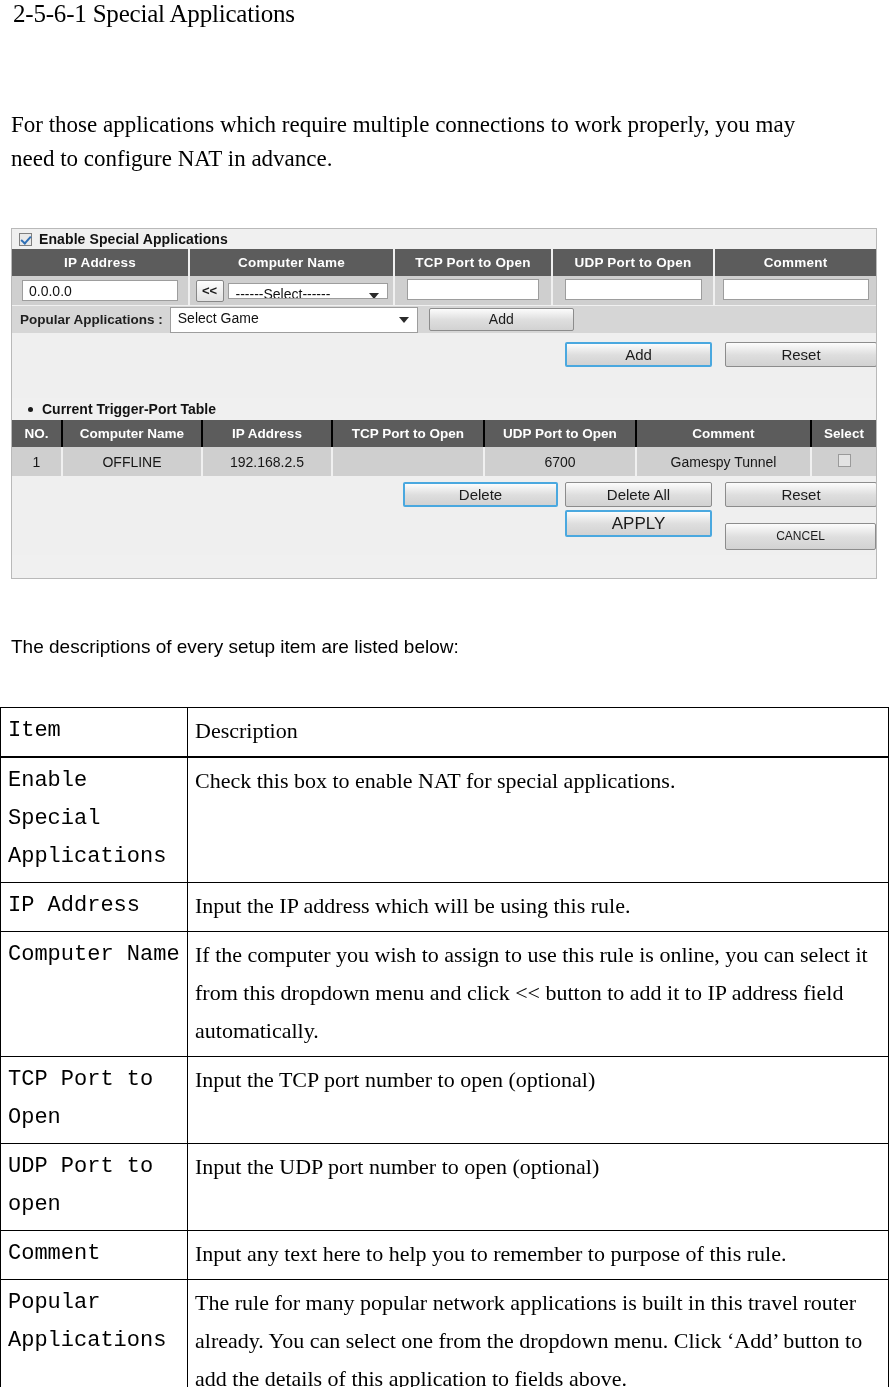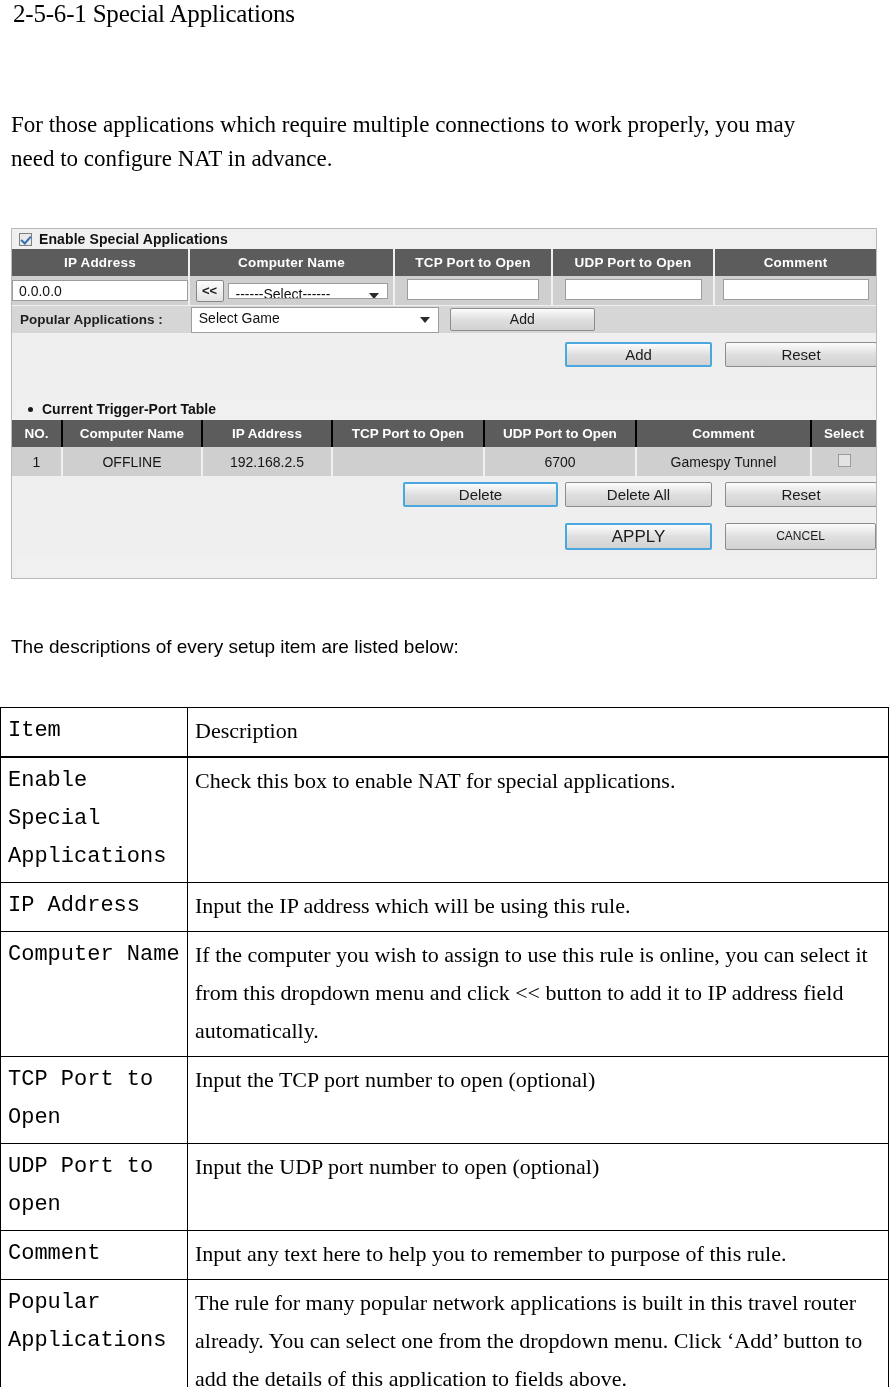--- a/index.html
+++ b/index.html
@@ -191,20 +191,21 @@
     align-items: center;
     height: 27px;
     background: #d6d6d6;
     padding-left: 8px;
     border-top: 1px solid #f0f0f0;
   }
   .popular-label {
     font-size: 13.5px;
     font-weight: bold;
     color: #1f1f1f;
+    margin-right: 7px;
     white-space: nowrap;
   }
 
   .btn {
     border: 1px solid #8c8c8c;
     border-radius: 2px;
     background: linear-gradient(#fcfcfc, #dedede 52%, #d2d2d2);
     height: 23px;
     line-height: 21px;
     text-align: center;
@@ -320,41 +321,41 @@
     <tbody>
         <tr>
       <th>IP Address</th>
       <th>Computer Name</th>
       <th>TCP Port to Open</th>
       <th>UDP Port to Open</th>
       <th>Comment</th>
     </tr>
     <tr>
       <td>
-        <span class="txtbox" style="width:176px;">0.0.0.0</span>
+        <span class="txtbox" style="width:156px;">0.0.0.0</span>
       </td>
       <td>
         <span class="btn-lt">&lt;&lt;</span><span class="ddl" style="width:160px;margin-left:4px;"><span>------Select------</span><span class="arrow"></span></span>
       </td>
       <td>
         <span class="txtbox" style="width:132px;"></span>
       </td>
       <td>
         <span class="txtbox" style="width:137px;"></span>
       </td>
       <td>
         <span class="txtbox" style="width:146px;"></span>
       </td>
     </tr>
   </tbody>
     </table>
 
   <div class="popular-row">
     <span class="popular-label">Popular Applications :</span>
-    <span class="ddl" style="width:248px;height:26px;line-height:21px;margin-left:28px;">
+    <span class="ddl" style="width:248px;height:26px;line-height:21px;">
       <span>Select Game</span>
       <span class="arrow"></span>
     </span>
     <span class="btn" style="width:145px;margin-left:11px;">Add</span>
   </div>
 
   <div class="strip" style="height:38px;">
     <span class="btn big focus" style="position:absolute;left:553px;top:9px;width:147px;">Add</span>
     <span class="btn big" style="position:absolute;left:713px;top:9px;width:152px;">Reset</span>
   </div>
@@ -400,21 +401,21 @@
   </tbody>
     </table>
 
   <div class="strip" style="height:34px;">
     <span class="btn big focus" style="position:absolute;left:391px;top:6px;width:155px;">Delete</span>
     <span class="btn big" style="position:absolute;left:553px;top:6px;width:147px;">Delete All</span>
     <span class="btn big" style="position:absolute;left:713px;top:6px;width:152px;">Reset</span>
   </div>
 
   <div class="strip" style="height:45px;">
-    <span class="btn focus" style="position:absolute;left:553px;top:13px;width:147px;height:27px;line-height:23px;font-size:17px;">APPLY</span>
+    <span class="btn focus" style="position:absolute;left:553px;top:0;width:147px;height:27px;line-height:23px;font-size:17px;">APPLY</span>
     <span class="btn" style="position:absolute;left:713px;top:13px;width:151px;height:27px;line-height:25px;font-size:12px;">CANCEL</span>
   </div>
 
 </div>
 
 <div class="doc-para2">The descriptions of every setup item are listed below:</div>
 
 <table class="desc-table">
   <tbody>
       <tr class="head">

